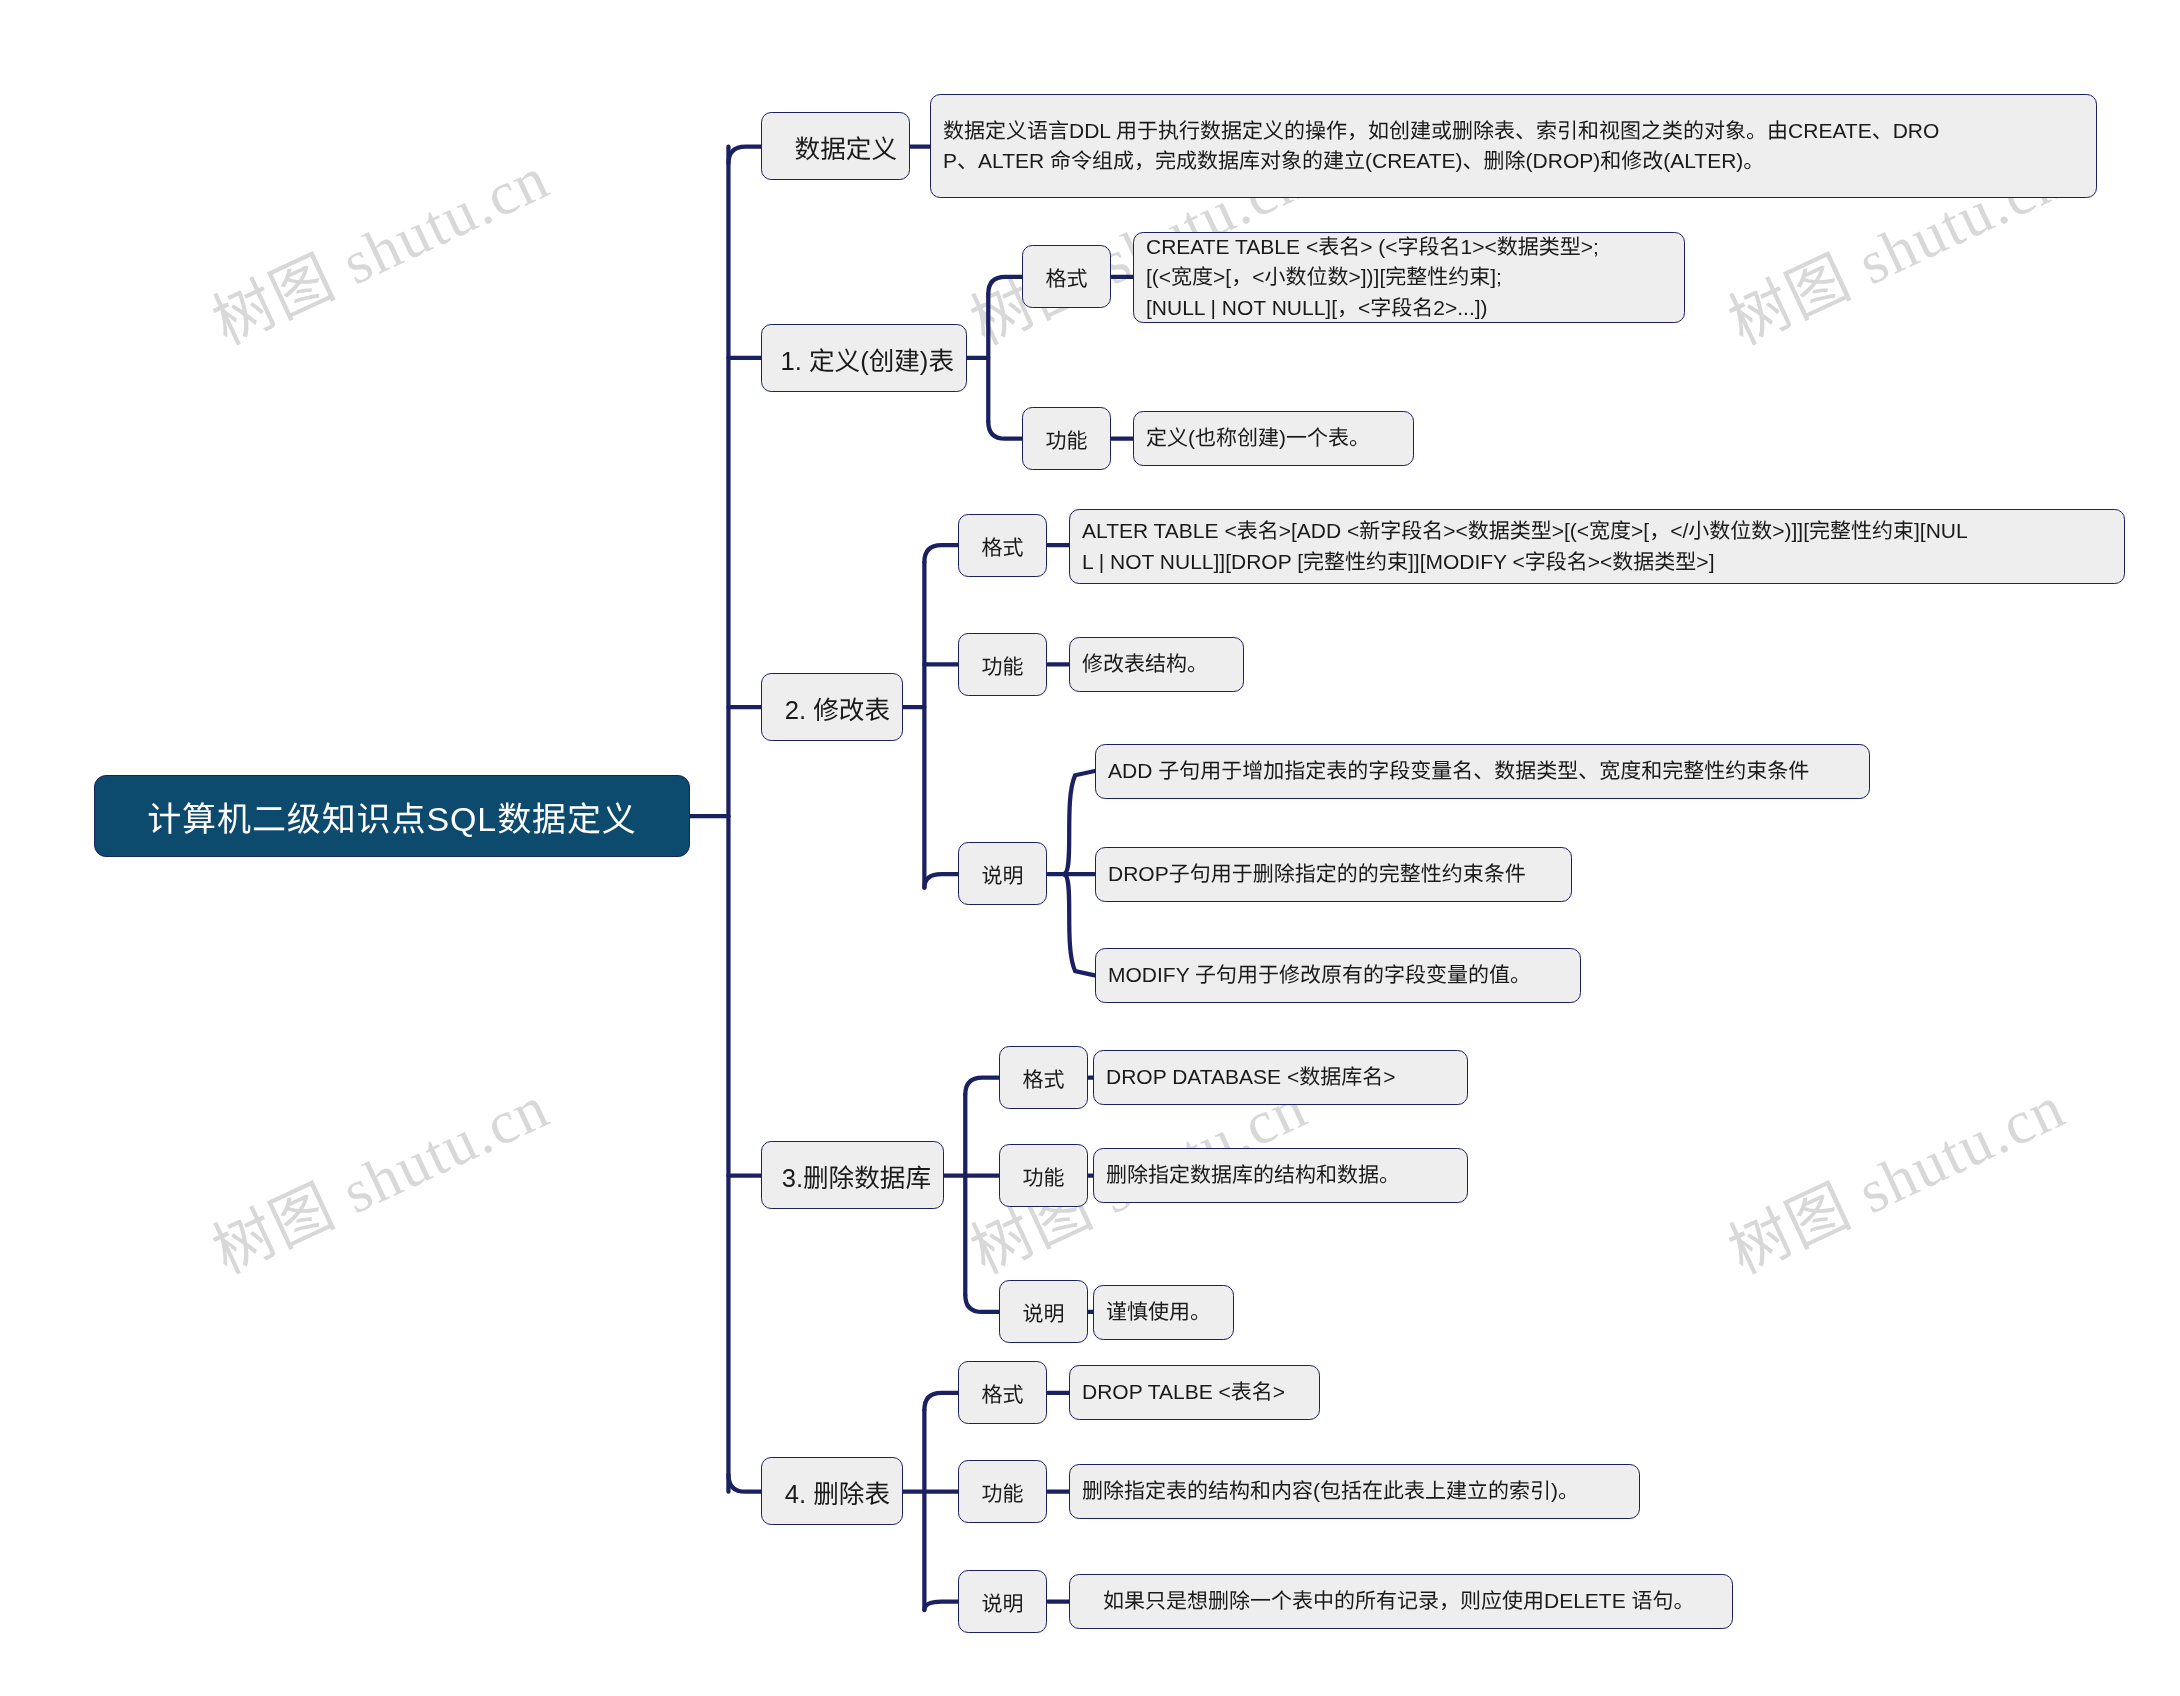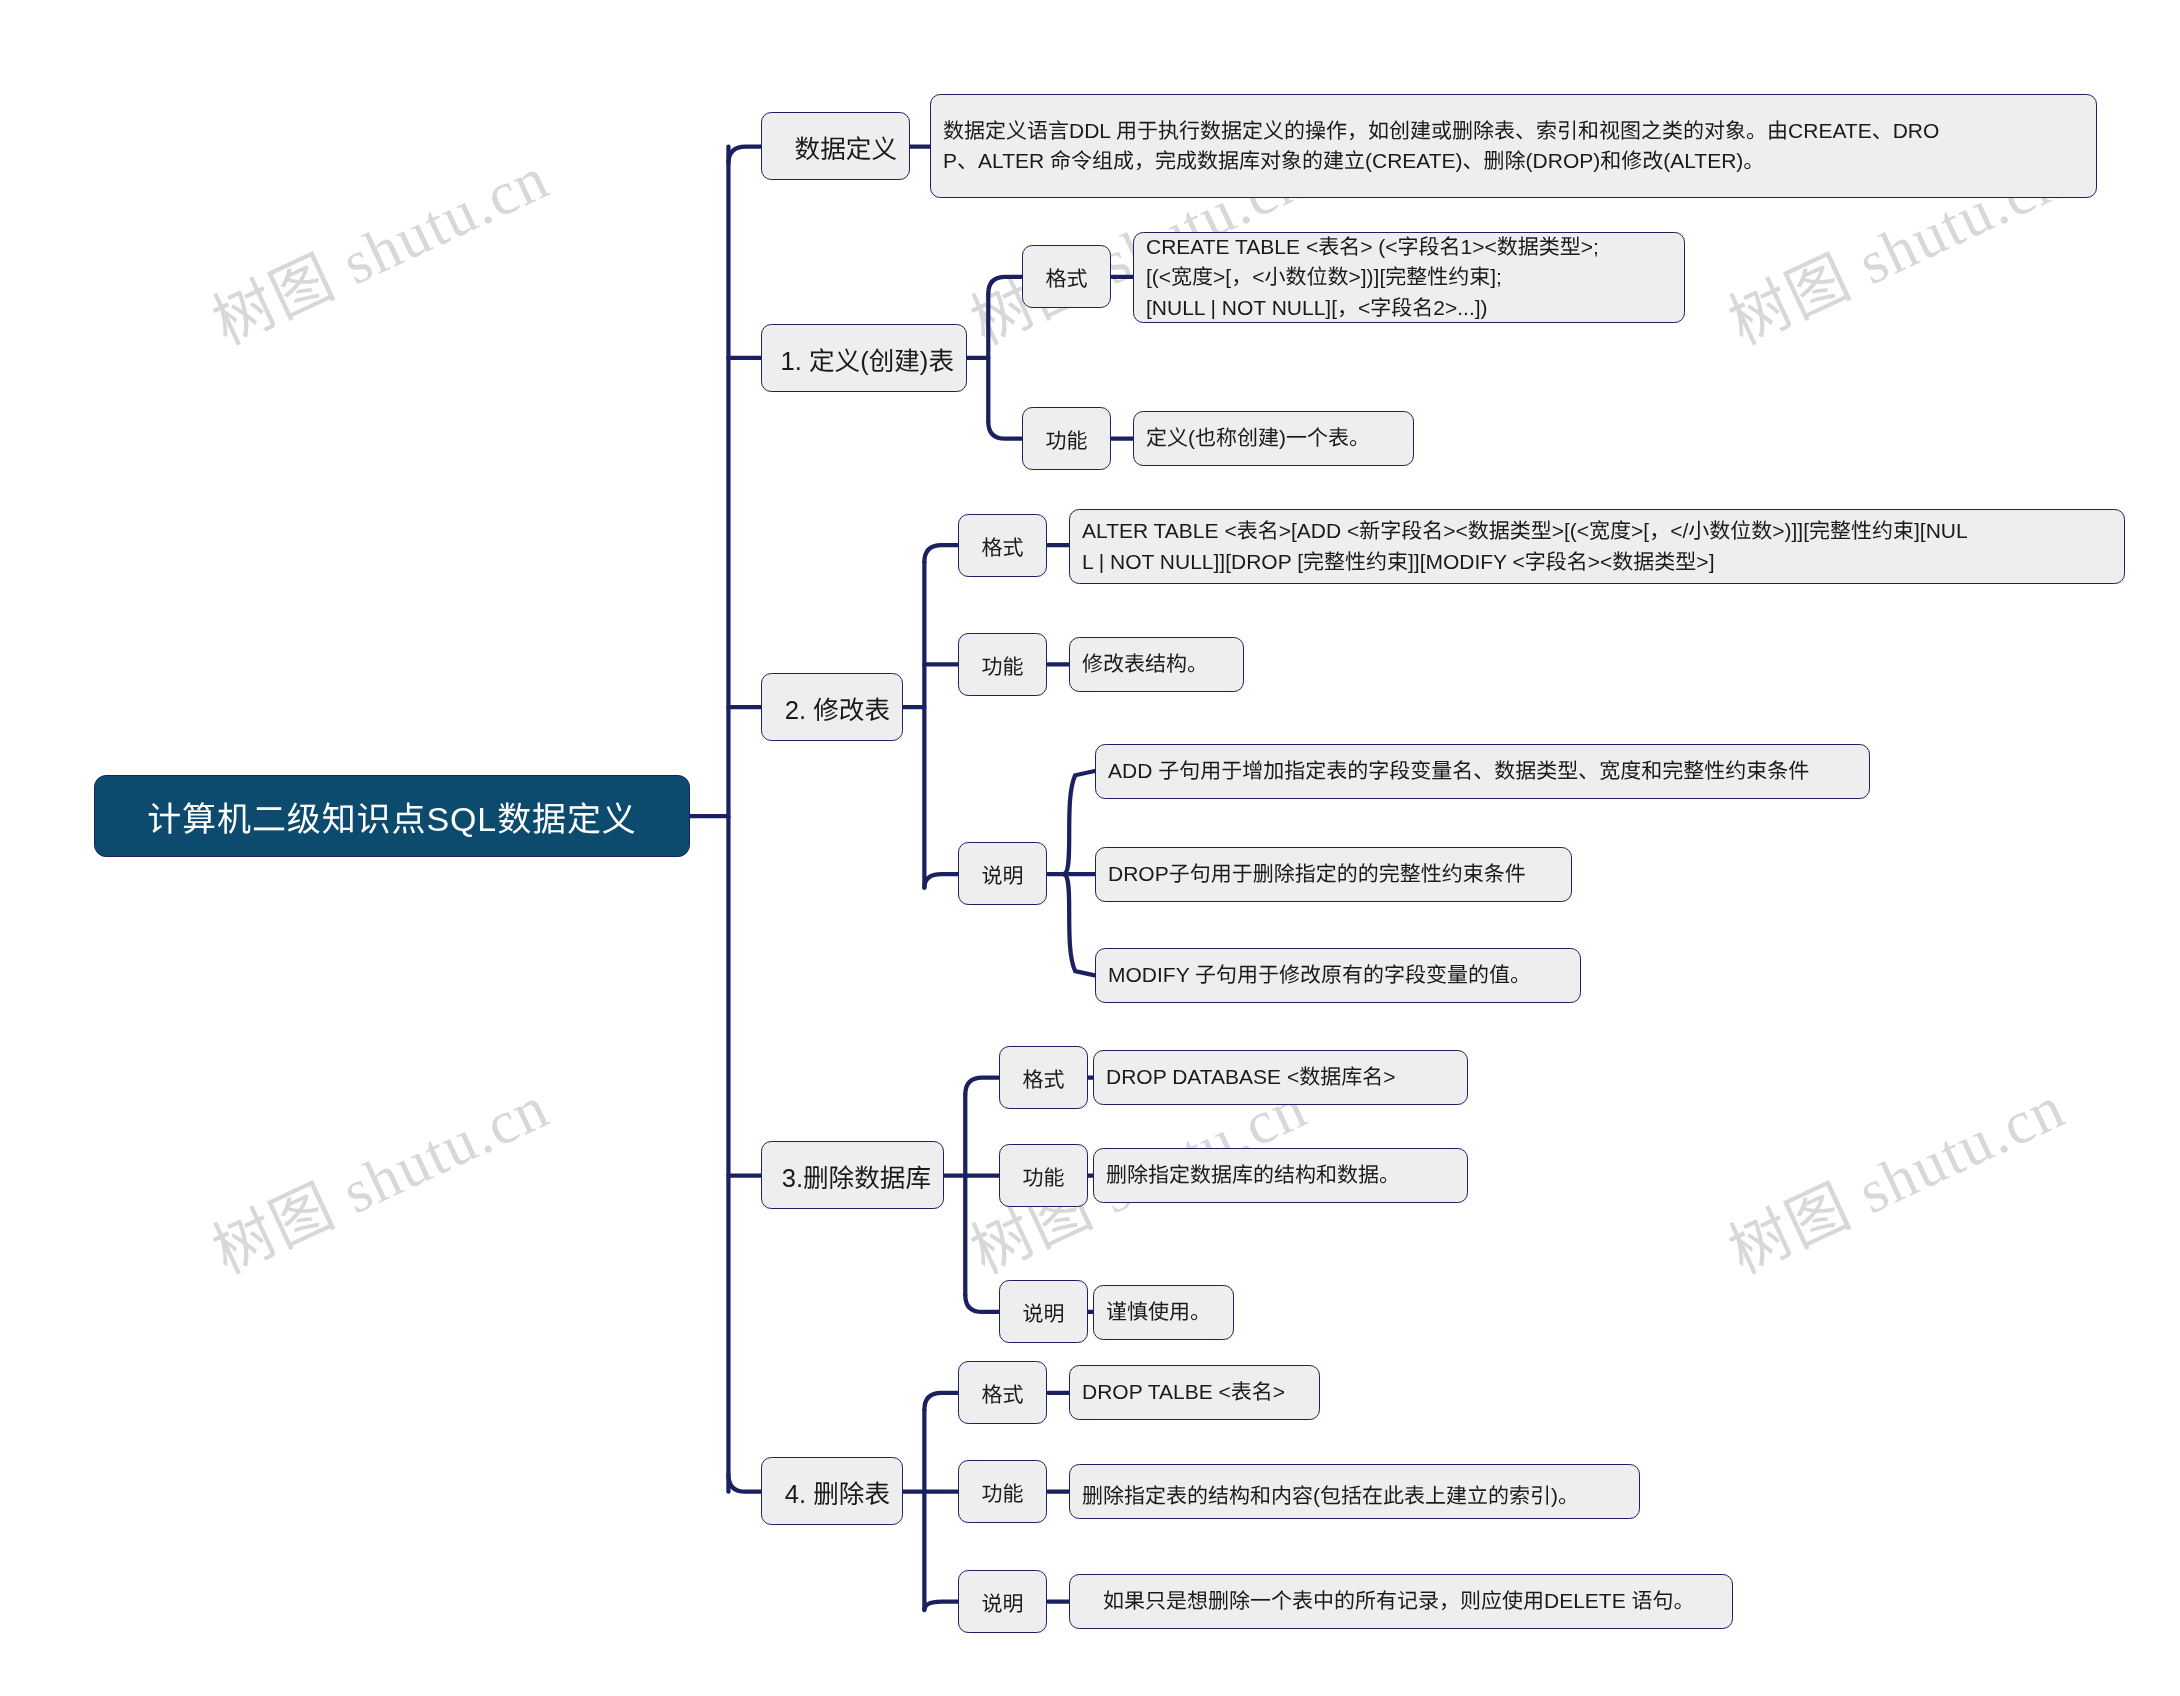--- a/index.html
+++ b/index.html
@@ -271,21 +271,21 @@
   <div class="node node-key" style="left:958px; top:1361px; width:89px; height:63px;">
     <span class="txt">格式</span>
   </div>
   <div class="node node-leaf" style="left:1069px; top:1365px; width:251px; height:55px;">
     <span class="txt">DROP TALBE &lt;表名&gt;</span>
   </div>
 
   <div class="node node-key" style="left:958px; top:1460px; width:89px; height:63px;">
     <span class="txt">功能</span>
   </div>
-  <div class="node node-leaf" style="left:1069px; top:1464px; width:571px; height:55px;align-items:flex-end;">
+  <div class="node node-leaf" style="left:1069px; top:1464px; width:571px; height:55px;">
     <span class="txt">删除指定表的结构和内容(包括在此表上建立的索引)。</span>
   </div>
 
   <div class="node node-key" style="left:958px; top:1570px; width:89px; height:63px;">
     <span class="txt">说明</span>
   </div>
   <div class="node node-leaf" style="left:1069px; top:1574px; width:664px; height:55px;padding-left:33px;">
     <span class="txt">如果只是想删除一个表中的所有记录，则应使用DELETE 语句。</span>
   </div>
 

